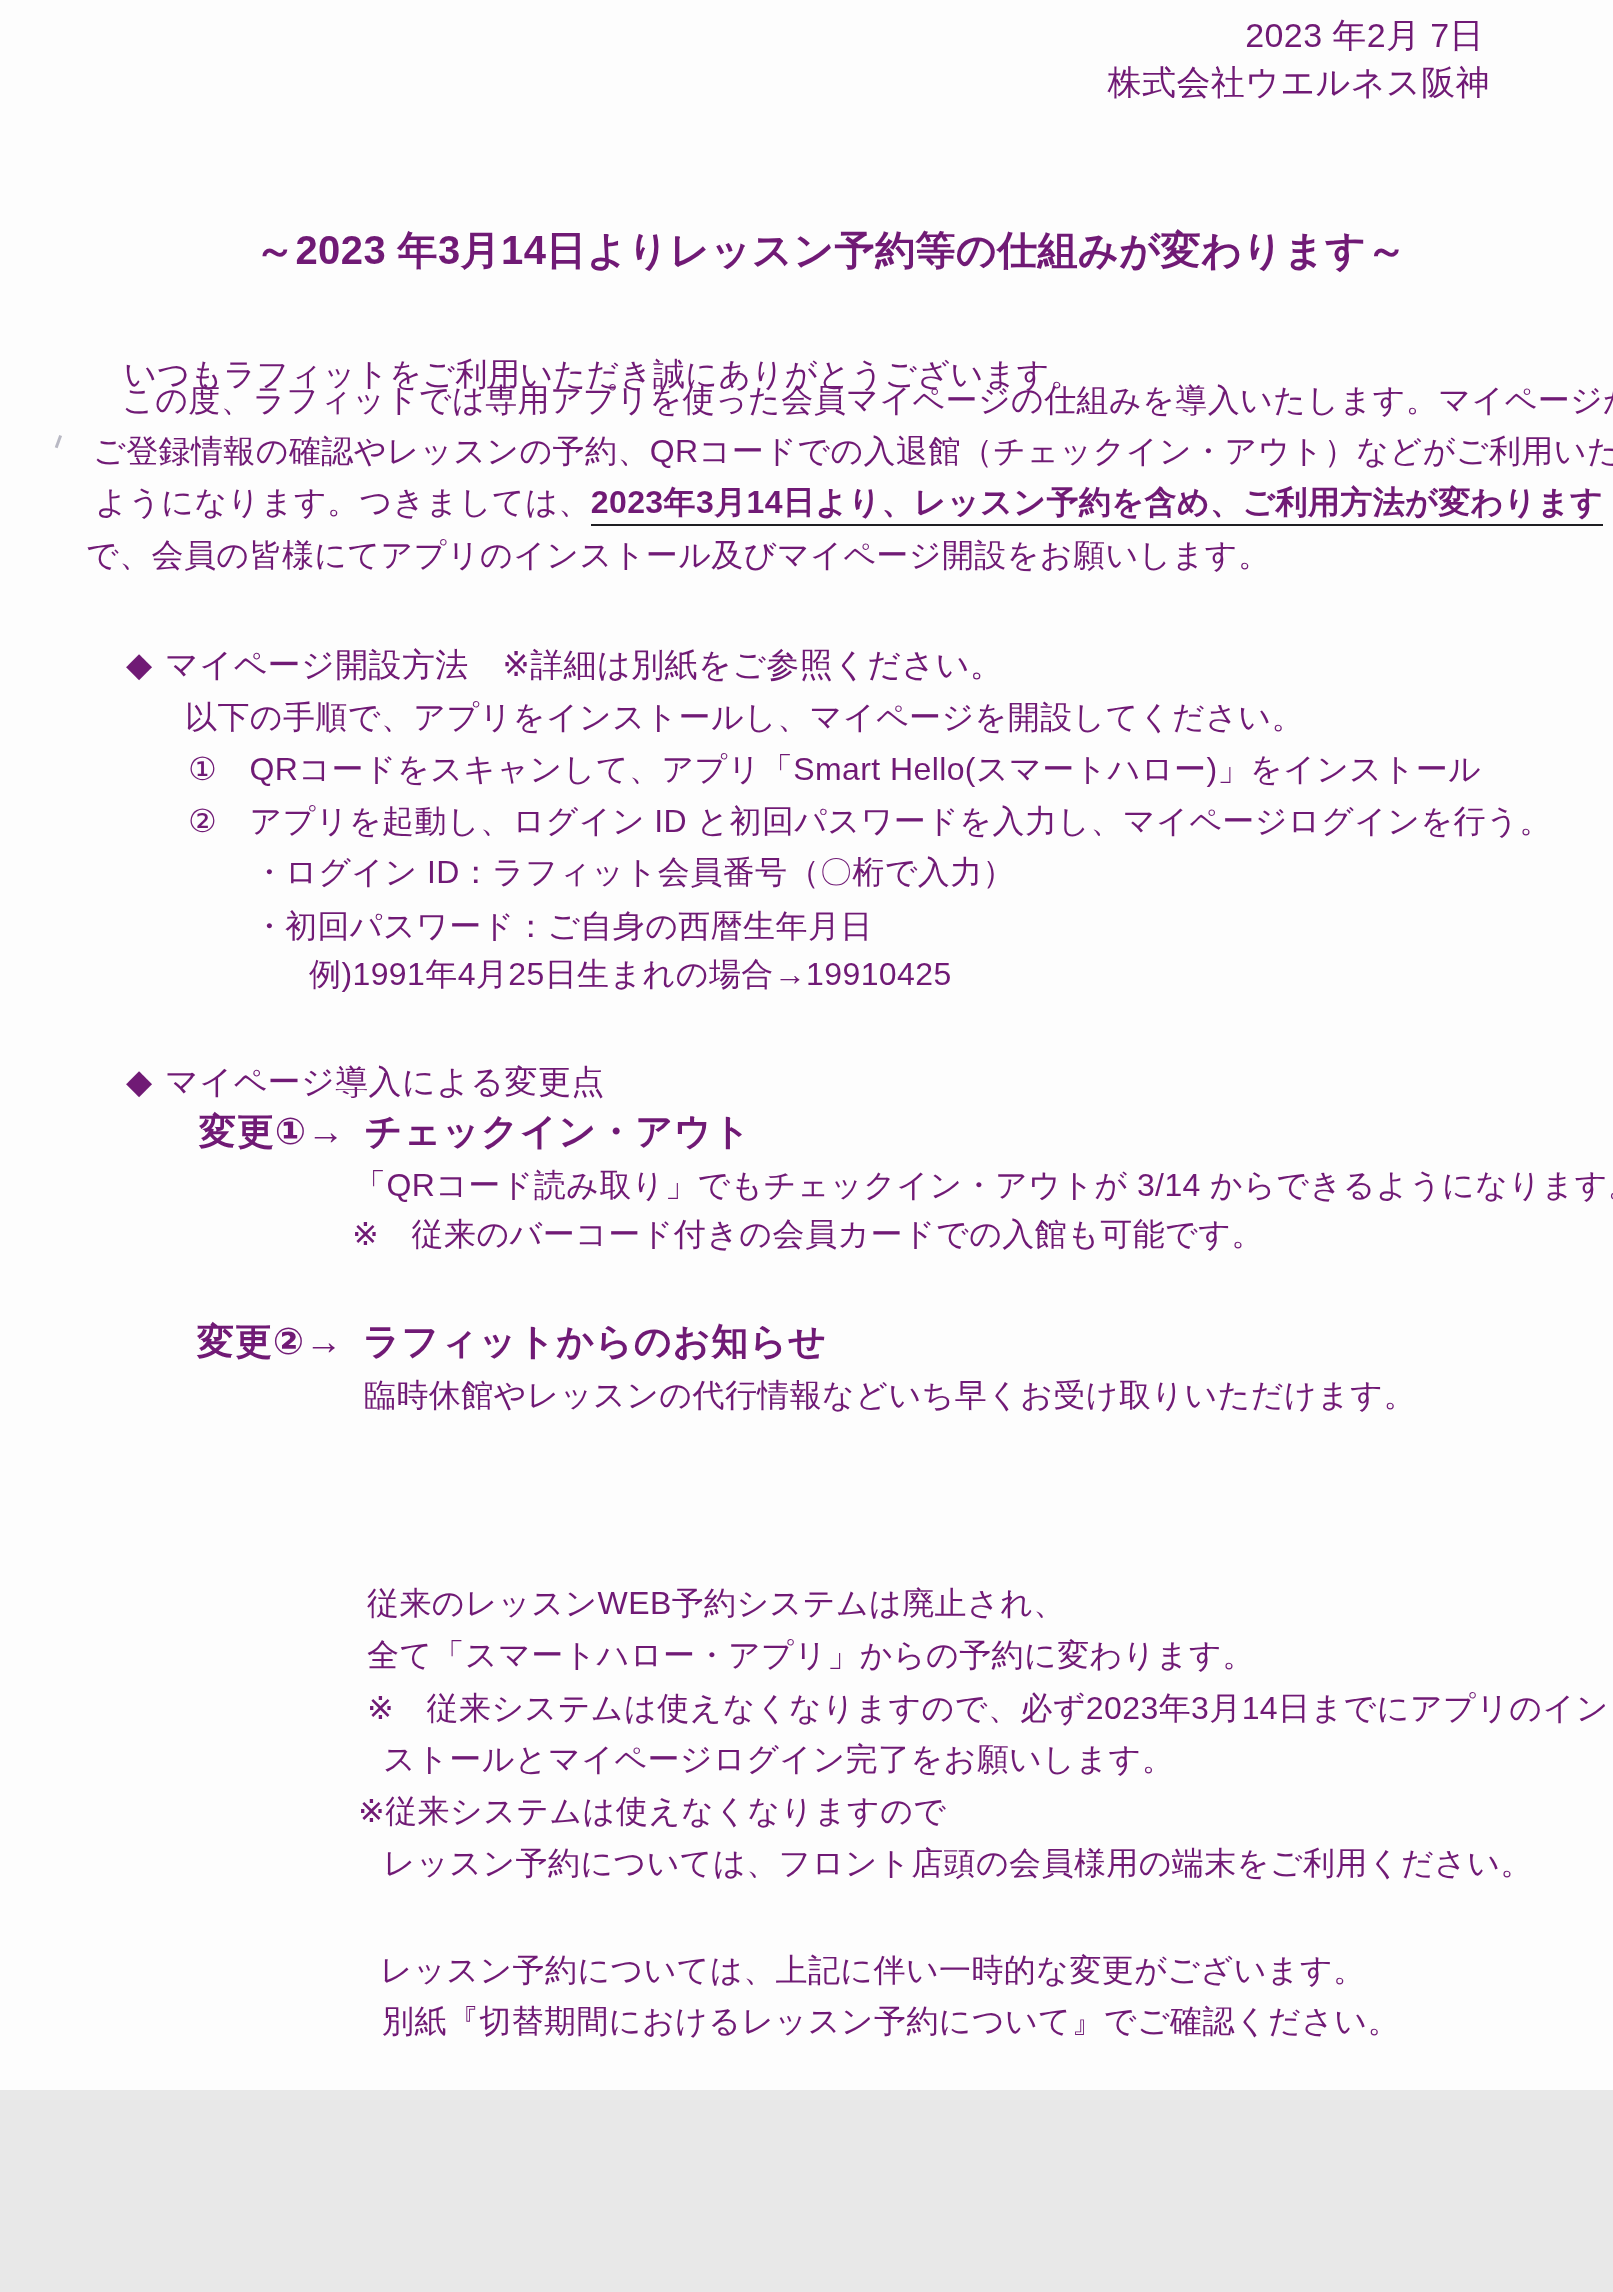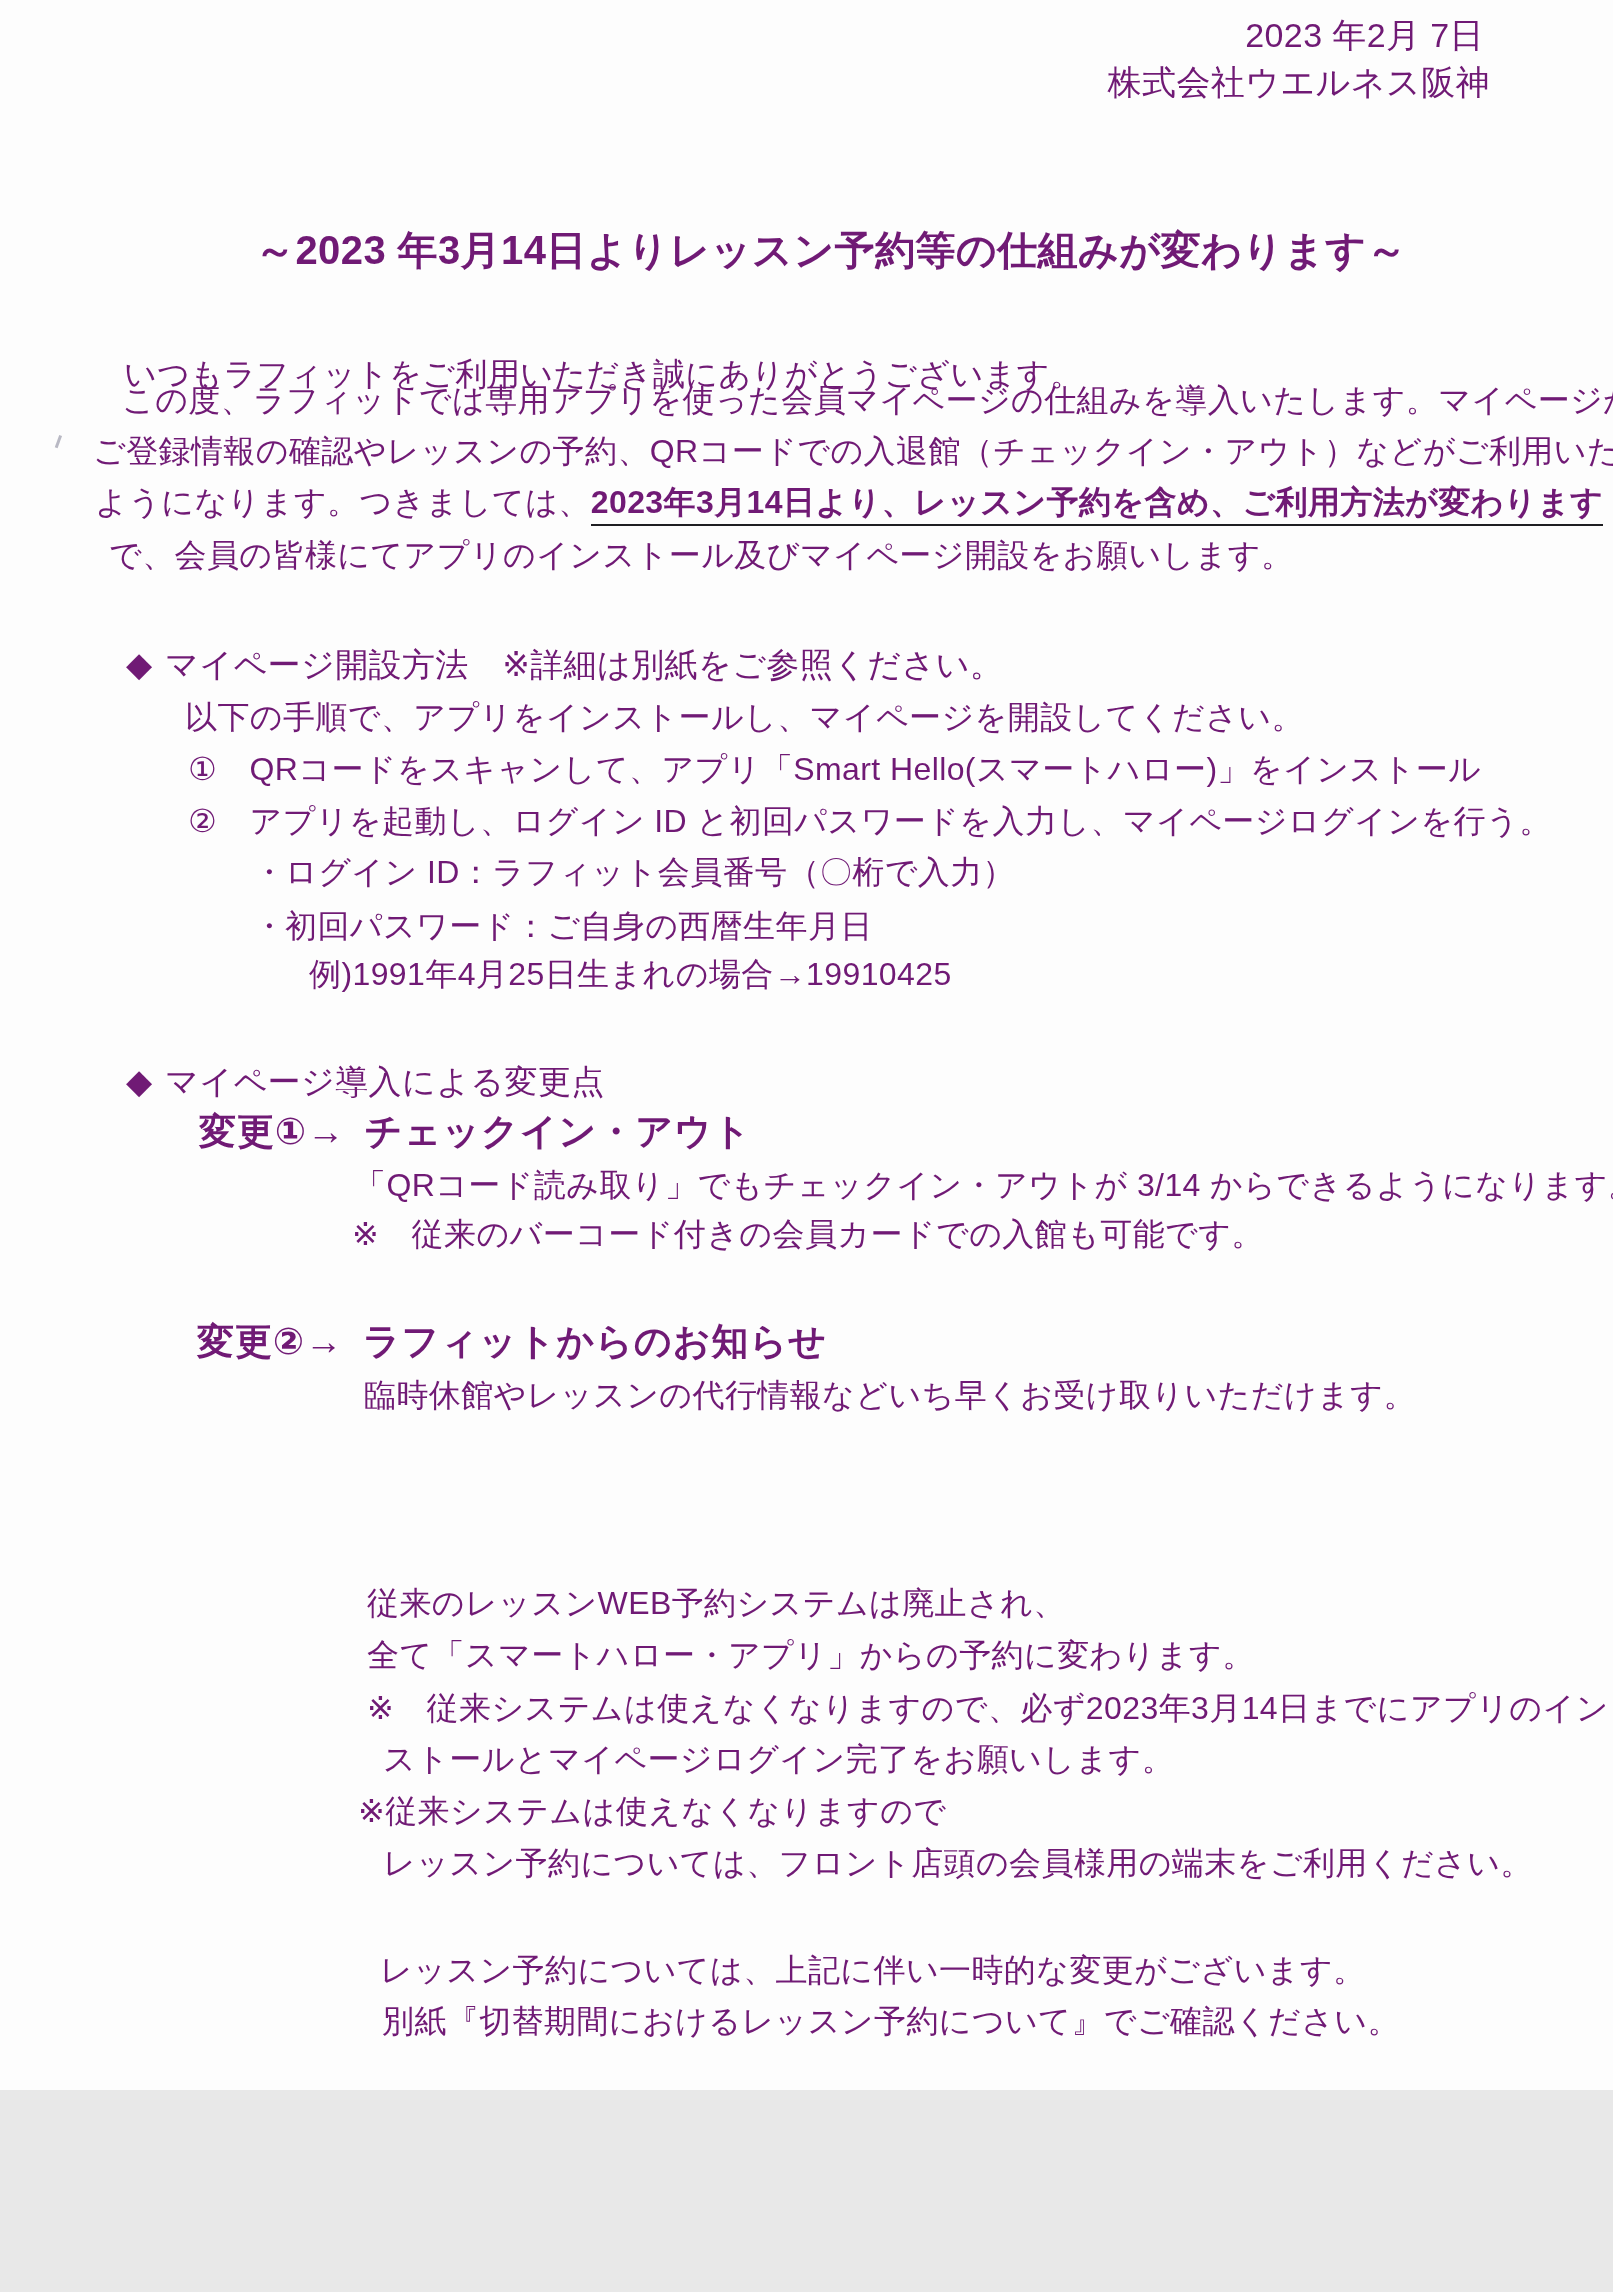--- a/index.html
+++ b/index.html
@@ -37,21 +37,21 @@
   <div class="line right" style="top:63px; right:172px; font-size:34px;">株式会社ウエルネス阪神</div>
 
   <div class="line center doc-subtitle" style="top:227px;">～2023 年3月14日よりレッスン予約等の仕組みが変わります～</div>
 
   <div class="line" style="top:331px; left:124px;margin-top:25px;">いつもラフィットをご利用いただき誠にありがとうございます。</div>
   <div class="line" style="top:382px; left:122px;">この度、ラフィットでは専用アプリを使った会員マイページの仕組みを導入いたします。マイページから、</div>
   <div class="line" style="top:433px; left:93px;">ご登録情報の確認やレッスンの予約、QRコードでの入退館（チェックイン・アウト）などがご利用いただける</div>
   <div class="line" style="top:484px; left:95px;">
     <span>ようになります。つきましては、</span><span class="ul"><span class="em">2023年3月14日より、レッスン予約を含め、ご利用方法が変わります</span></span>
   </div>
-  <div class="line" style="top:537px; left:109px;">で、会員の皆様にてアプリのインストール及びマイページ開設をお願いします。</div>
+  <div class="line" style="top:537px; left:86px;">で、会員の皆様にてアプリのインストール及びマイページ開設をお願いします。</div>
 
   <div class="line" style="top:645px; left:126px;">
     <span class="diamond">◆</span><span class="sec-head" style="margin-left:12.5px;">マイページ開設方法　※詳細は別紙をご参照ください。</span>
   </div>
   <div class="line" style="top:699px; left:185px;">以下の手順で、アプリをインストールし、マイページを開設してください。</div>
   <div class="line" style="top:751px; left:188px;">①　QRコードをスキャンして、アプリ「Smart Hello(スマートハロー)」をインストール</div>
   <div class="line" style="top:803px; left:188px;">②　アプリを起動し、ログイン ID と初回パスワードを入力し、マイページログインを行う。</div>
   <div class="line" style="top:854px; left:253px;">
     <span class="dot">・</span><span>ログイン ID：ラフィット会員番号（〇桁で入力）</span>
   </div>

